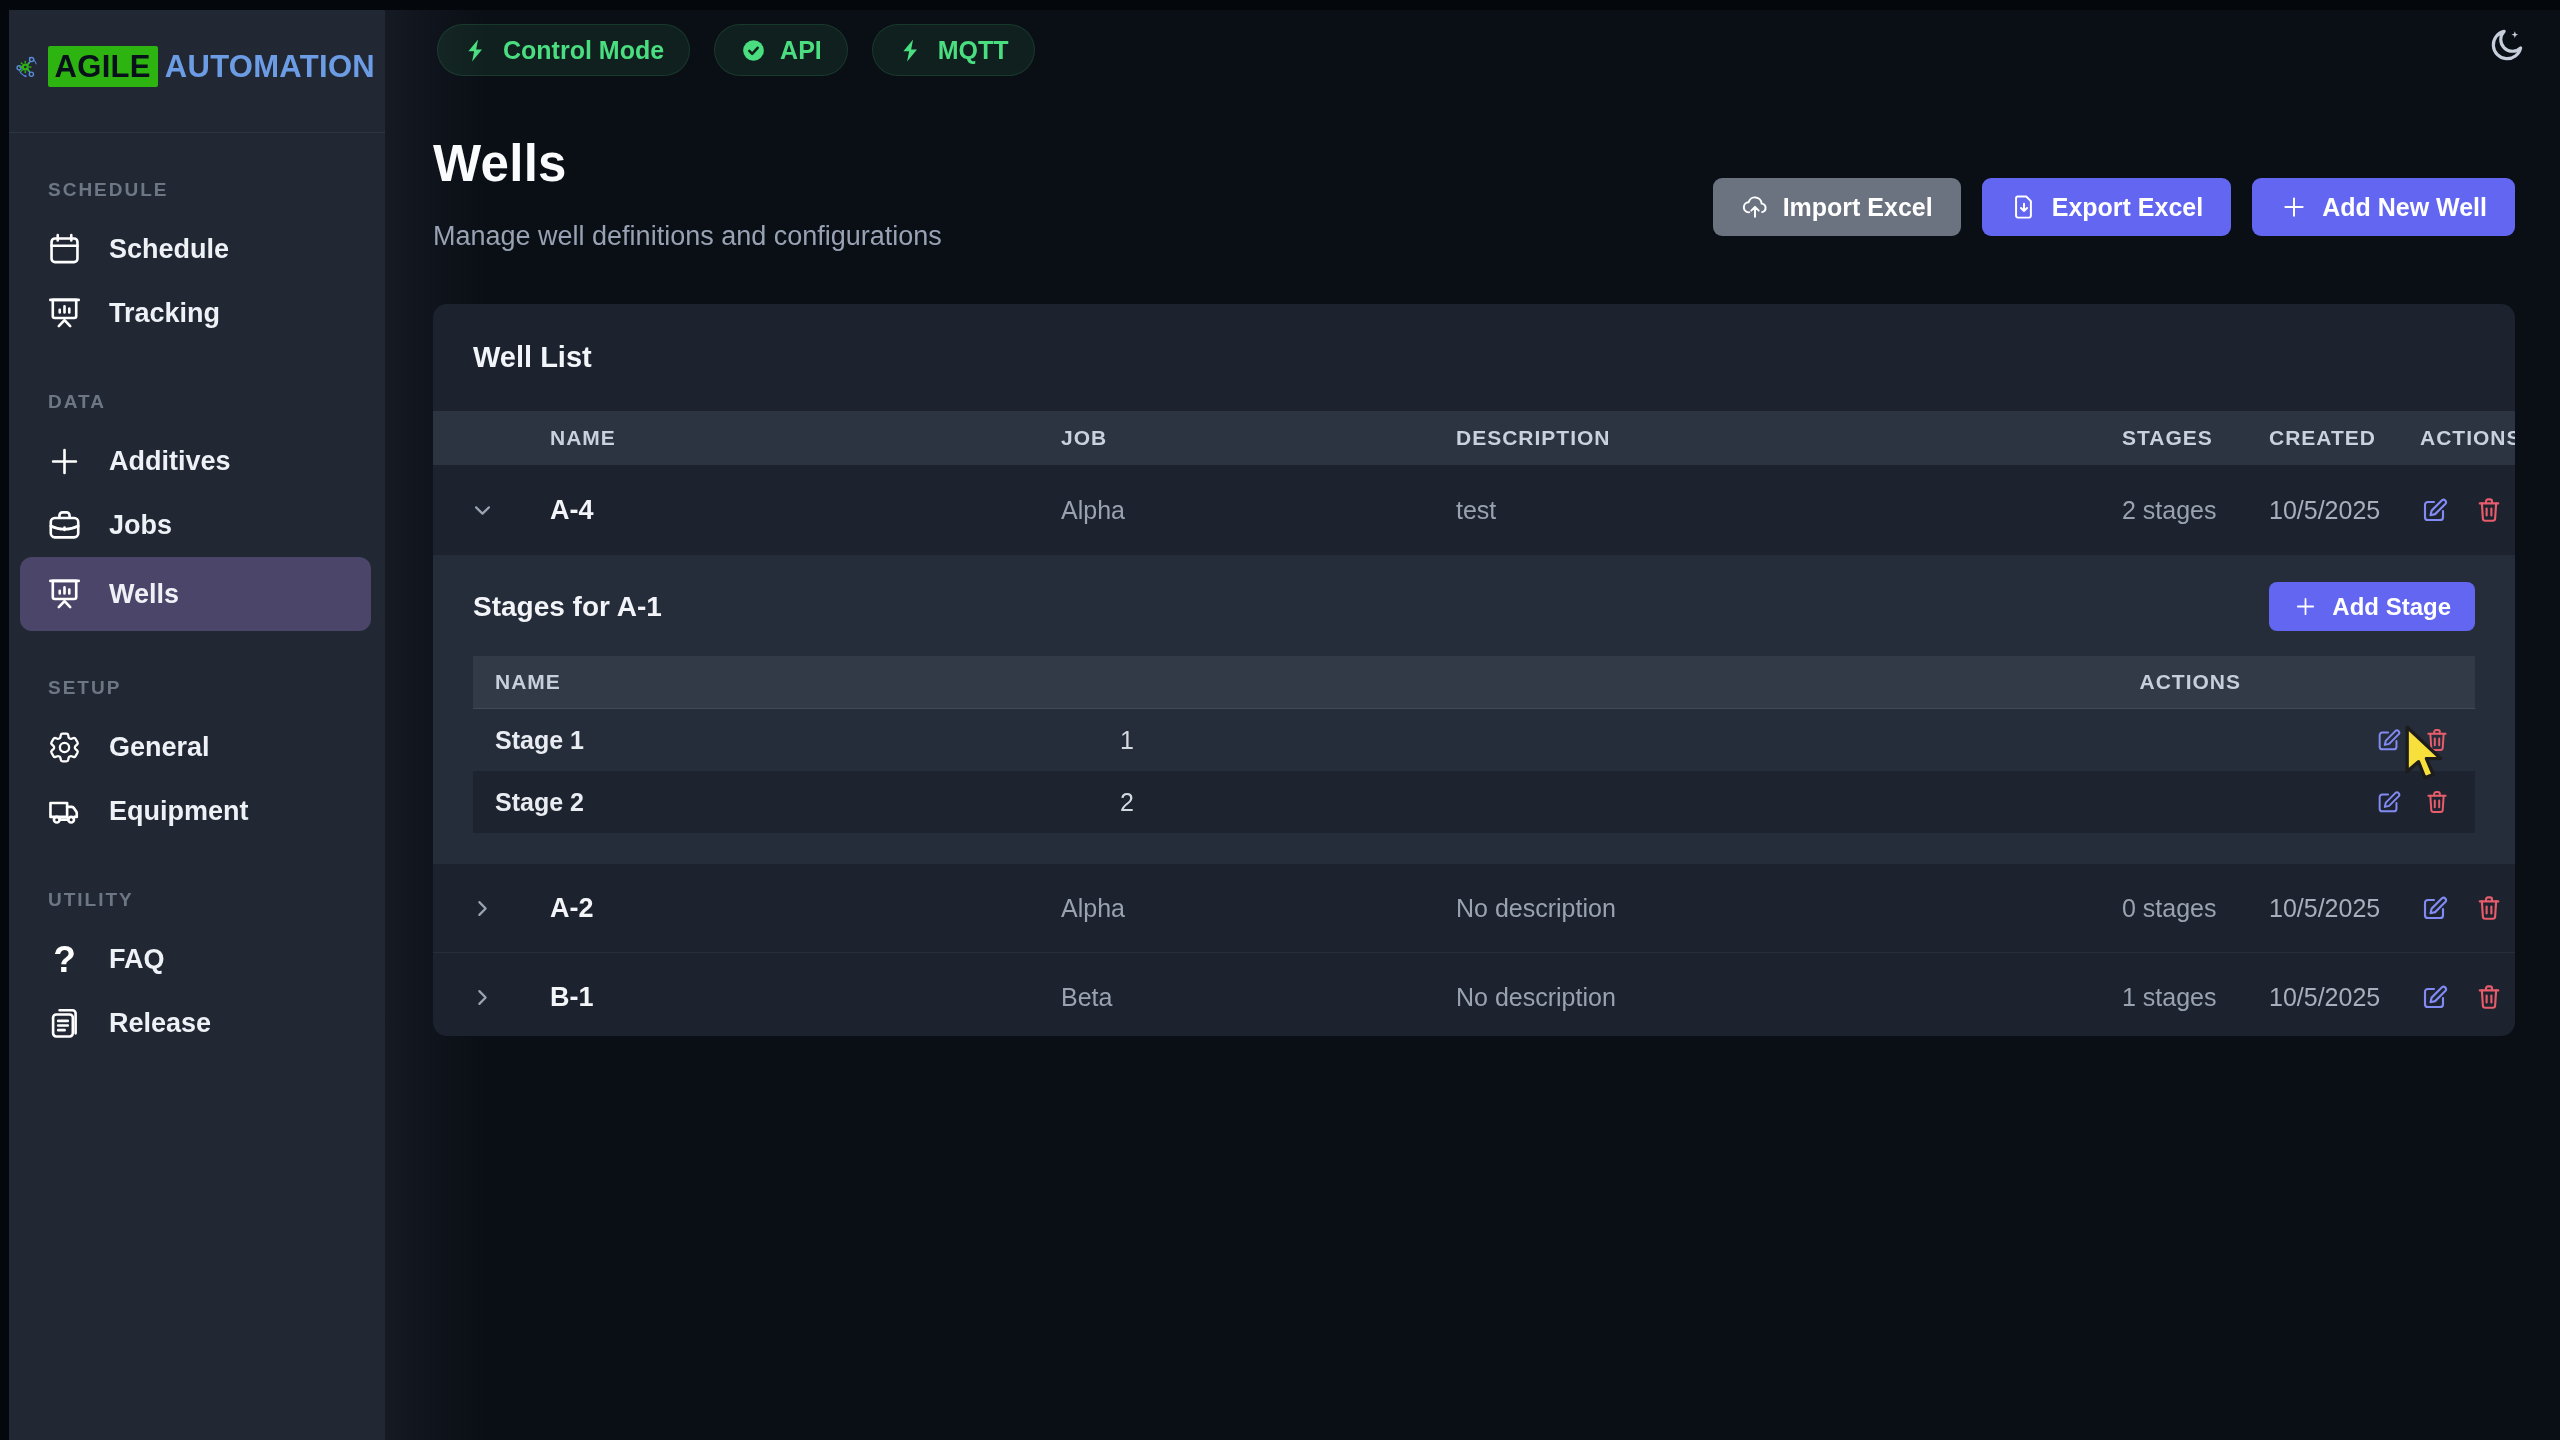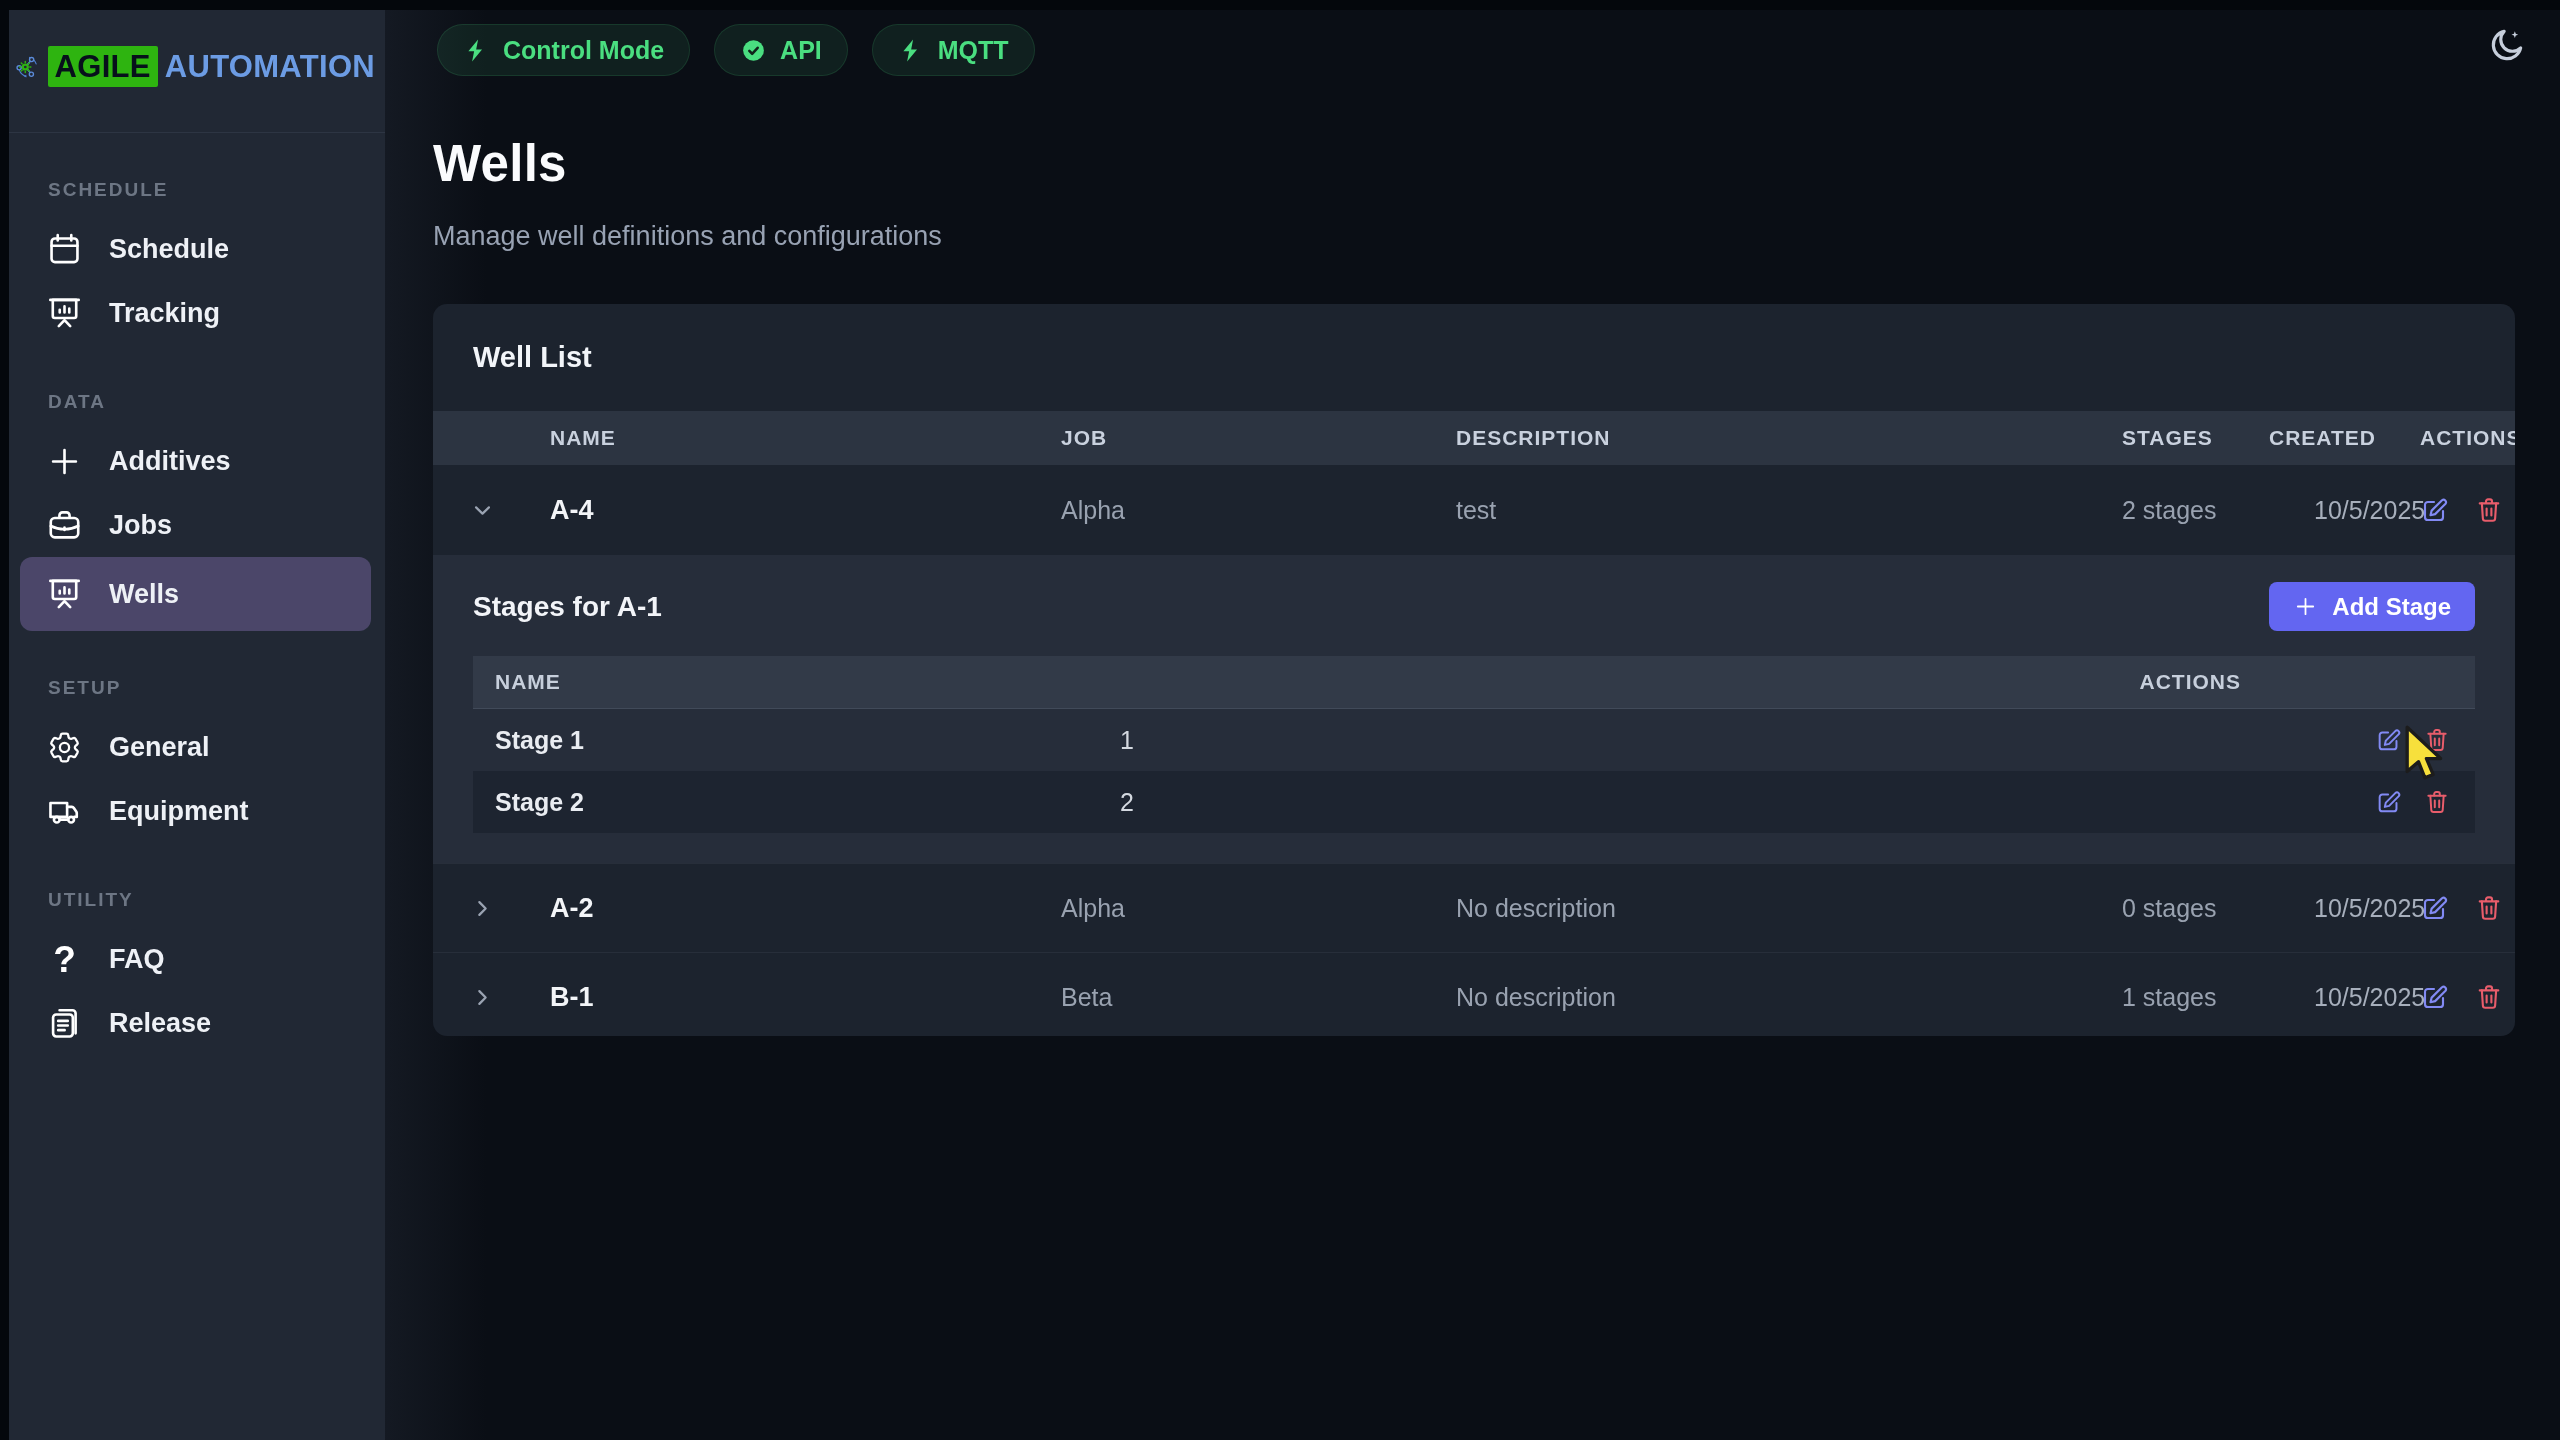--- a/index.html
+++ b/index.html
@@ -61,21 +61,21 @@
   .thead,.trow{display:grid;grid-template-columns:117px 511px 395px 666px 147px 151px 1fr;
     align-items:center;padding-right:34px;}
   .thead{height:54px;background:#2c3441;color:#c9d1de;font-size:21px;font-weight:700;letter-spacing:1px;}
   .th-right{text-align:right;}
   .trow{height:90px;cursor:pointer;}
   .trow.short{height:88px;border-top:1px solid #272e3a;}
   .chev{padding-left:36px;color:#9aa3b2;display:flex;align-items:center;}
   .chev .ic{width:27px;height:27px;stroke-width:2;}
   .cell-name{font-size:27px;font-weight:700;color:#f3f5f8;}
   .cell-muted{font-size:25px;color:#99a2b0;}
-  .cell-date{font-size:25px;color:#a7afbc;margin-left:45px;}
+  .cell-date{font-size:25px;color:#a7afbc;}
   .cell-actions{display:flex;justify-content:flex-end;align-items:center;gap:24px;}
   .icon-btn{background:none;border:none;padding:0;cursor:pointer;display:flex;}
   .icon-btn .ic{width:30px;height:30px;}
   .edit{color:#828af4;}
   .trash{color:#e85d6b;}
 
   
   .stages-panel{background:#262d3a;padding:27px 40px 30px 40px;}
   .panel-head{display:flex;justify-content:space-between;align-items:center;margin-bottom:25px;}
   .panel-title{font-size:28px;font-weight:700;color:#f2f4f8;}
@@ -237,20 +237,42 @@
     <path d="M20.8 13.1A8.3 8.3 0 1 1 10.9 3.2a6.6 6.6 0 0 0 9.9 9.9z"></path>
     <path d="M17.3 3.2l.55 1.45 1.45.55-1.45.55-.55 1.45-.55-1.45-1.45-.55 1.45-.55z" style="fill:currentColor;stroke:none"></path>
   </svg>
 </div>
 
 <div class="page-header">
   <div>
     <h1 class="page-title">Wells</h1>
     <div class="page-subtitle">Manage well definitions and configurations</div>
   </div>
+  <div class="header-buttons">
+    <button class="btn btn-gray">
+      <svg class="ic" viewBox="0 0 24 24">
+        <path d="M7 16.6a4.3 4.3 0 0 1-.5-8.6 5.7 5.7 0 0 1 11.2 1.1 3.7 3.7 0 0 1 .4 7.3"></path>
+        <path d="M12 12v8.4M8.8 15.1 12 11.9l3.2 3.2"></path>
+      </svg>
+      <span>Import Excel</span>
+    </button>
+    <button class="btn btn-indigo">
+      <svg class="ic" viewBox="0 0 24 24">
+        <path d="M6.7 3h7.2l4 4v12.6a1.5 1.5 0 0 1-1.5 1.5H6.7a1.5 1.5 0 0 1-1.5-1.5V4.5A1.5 1.5 0 0 1 6.7 3z"></path>
+        <path d="M12 9.2v6.2M9.4 12.8l2.6 2.6 2.6-2.6"></path>
+      </svg>
+      <span>Export Excel</span>
+    </button>
+    <button class="btn btn-indigo">
+      <svg class="ic" viewBox="0 0 24 24">
+        <path d="M12 4.6v14.8M4.6 12h14.8"></path>
+      </svg>
+      <span>Add New Well</span>
+    </button>
+  </div>
 </div>
 
 <section class="card">
   <div class="card-title">Well List</div>
 
   <div class="thead">
     <div></div>
     <div>NAME</div>
     <div>JOB</div>
     <div>DESCRIPTION</div>

